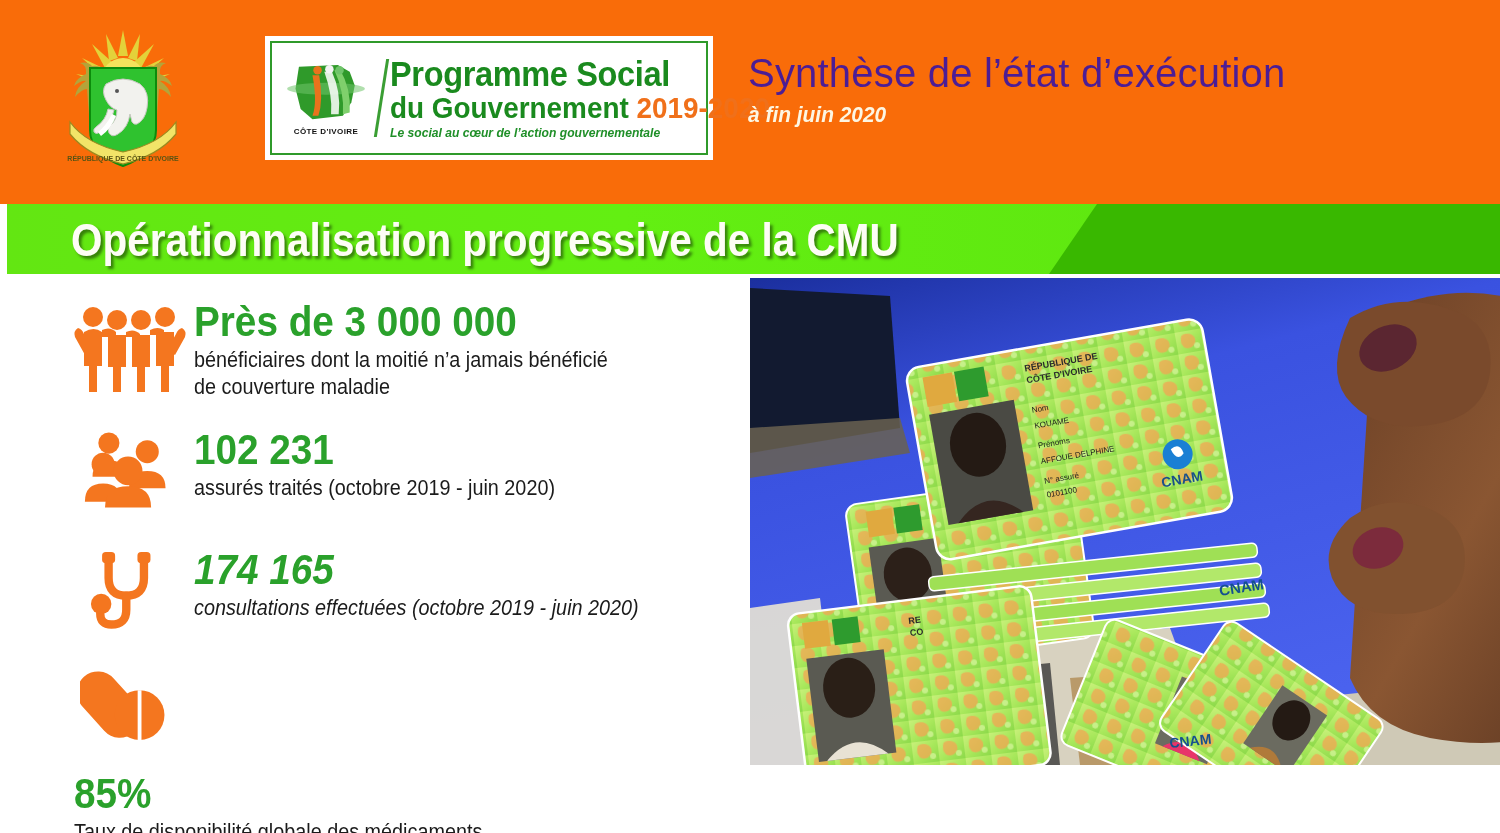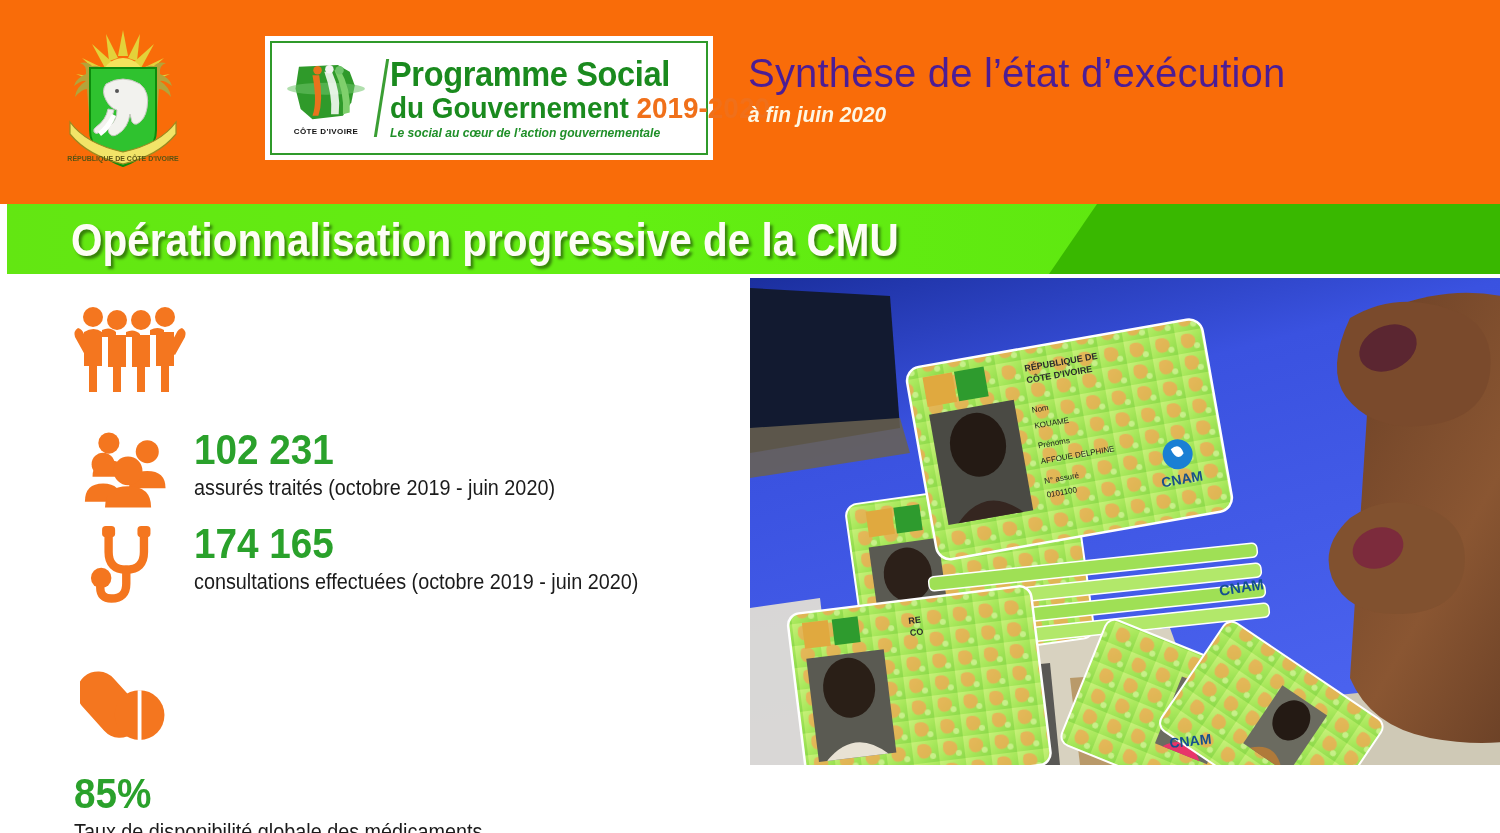--- a/index.html
+++ b/index.html
@@ -137,21 +137,21 @@
     font-size:22px;line-height:27px;color:#1b1b1b;font-weight:normal;
     font-family:"Liberation Sans Narrow","Liberation Sans",sans-serif;
     transform:scaleX(.90);transform-origin:left center;
     margin-top:2px;
     white-space:nowrap;
   }
   .stat-label .l2{display:block;}
 
   #stat-0{top:24px;}
   #stat-1{top:152px;}
-  #stat-2{top:246px;}
+  #stat-2{top:272px;font-style:italic;}
   #stat-3{top:372px;flex-direction:column;}
 
   
   .photo{
     position:absolute;left:750px;top:278px;width:750px;height:487px;
     overflow:hidden;
     background:#2f46d8;
   }
   .photo svg{display:block;width:100%;height:100%;}
 
@@ -285,20 +285,27 @@
             <path d="M36,33 h18 v32 h-5 v25 h-8 v-25 h-5z"></path>
             <path d="M60,33 h18 v32 h-5 v25 h-8 v-25 h-5z"></path>
             <path d="M84,30 h18 v34 h-5 v26 h-8 v-26 h-5z"></path>
 
             <path d="M12,30 q10,-6 18,0 z"></path>
             <path d="M30,28 q8,-4 14,2 l0,5 l-14,0z"></path>
             <path d="M54,30 q8,-4 14,2 l0,3 l-14,0z"></path>
             <path d="M78,28 q8,-4 14,0 l0,5 l-14,0z"></path>
           </g>
         </svg>
+      </div>
+      <div class="stat-body">
+        <div class="stat-value">Près de 3 000 000</div>
+        <div class="stat-label">
+          <span class="l2">bénéficiaires dont la moitié n’a jamais bénéficié</span>
+          <span class="l2">de couverture maladie</span>
+        </div>
       </div>
     </div>
 
     <div class="stat" id="stat-1">
       <div class="stat-icon">
         <svg viewBox="0 0 100 80" width="96" height="78">
           <g fill="#f4761f">
             <circle cx="28" cy="13" r="11"></circle>
             <path d="M11,48 q0,-17 17,-17 q17,0 17,17z"></path>
             <circle cx="68" cy="22" r="12"></circle>

